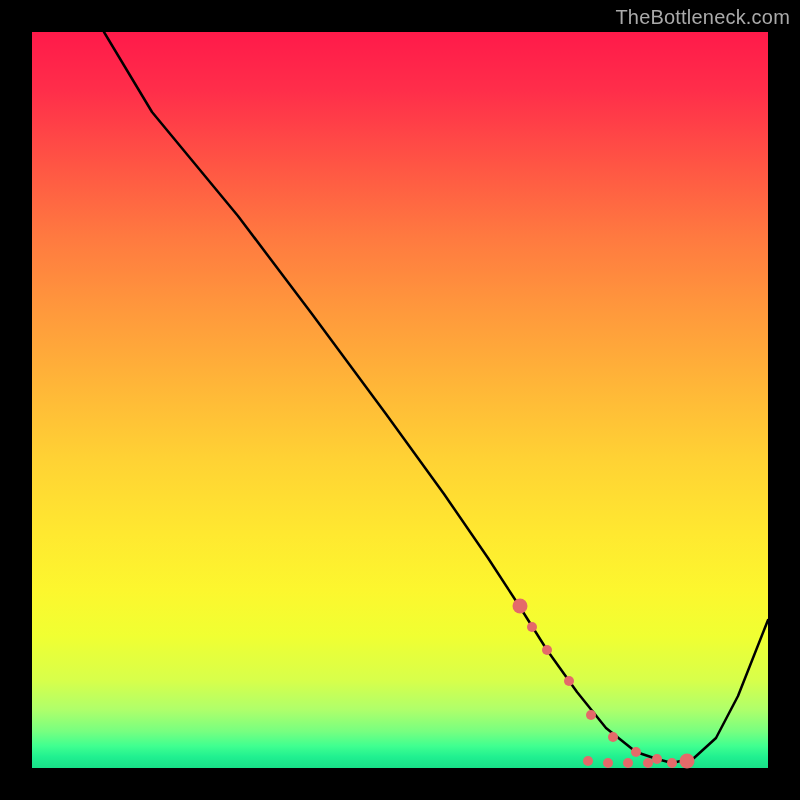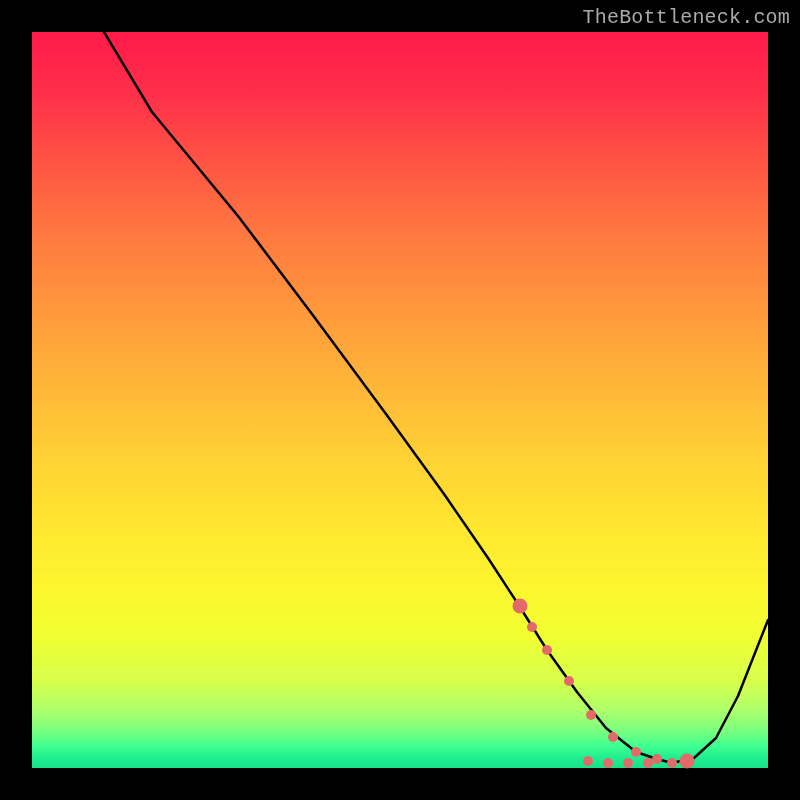--- a/index.html
+++ b/index.html
@@ -1,18 +1,18 @@
 <!DOCTYPE html>
 <html><head>
 <meta charset="utf-8">
 <style>
 body{margin:0;padding:0;background:#000;width:800px;height:800px;position:relative;overflow:hidden}
 .frame{position:absolute;left:32px;top:32px;width:736px;height:736px;background:#000}
 .gradient{position:absolute;left:0;top:0;width:100%;height:100%;background:linear-gradient(to bottom,#ff1a4a 0%,#ff2e4a 8%,#ff5544 18%,#ff7a40 28%,#ff993c 38%,#ffb638 48%,#ffd234 58%,#ffe830 68%,#fcf72e 76%,#f0ff32 82%,#d8ff4a 88%,#b0ff6a 92%,#78ff80 95%,#40ff90 97%,#20f090 98.5%,#18e088 100%)}
-.watermark{position:absolute;right:10px;top:6px;color:#aaa;font-family:Liberation Mono, monospace;font-size:20px;font-weight:400;letter-spacing:.2px}
+.watermark{position:absolute;right:10px;top:6px;color:#aaa;font-family:Liberation Sans, sans-serif;font-size:20px;font-weight:400;letter-spacing:.2px}
 svg.curve{position:absolute;left:0;top:0;width:100%;height:100%}
 .dots{position:absolute;left:0;top:0;width:100%;height:100%}
 .dot{position:absolute;width:10px;height:10px;border-radius:50%;background:#e46a6a;transform:translate(-50%,-50%)}
 .dotbig{width:15px;height:15px}
 </style>
 </head>
 <body>
 
 <div class="frame">
   <div class="gradient"></div>

